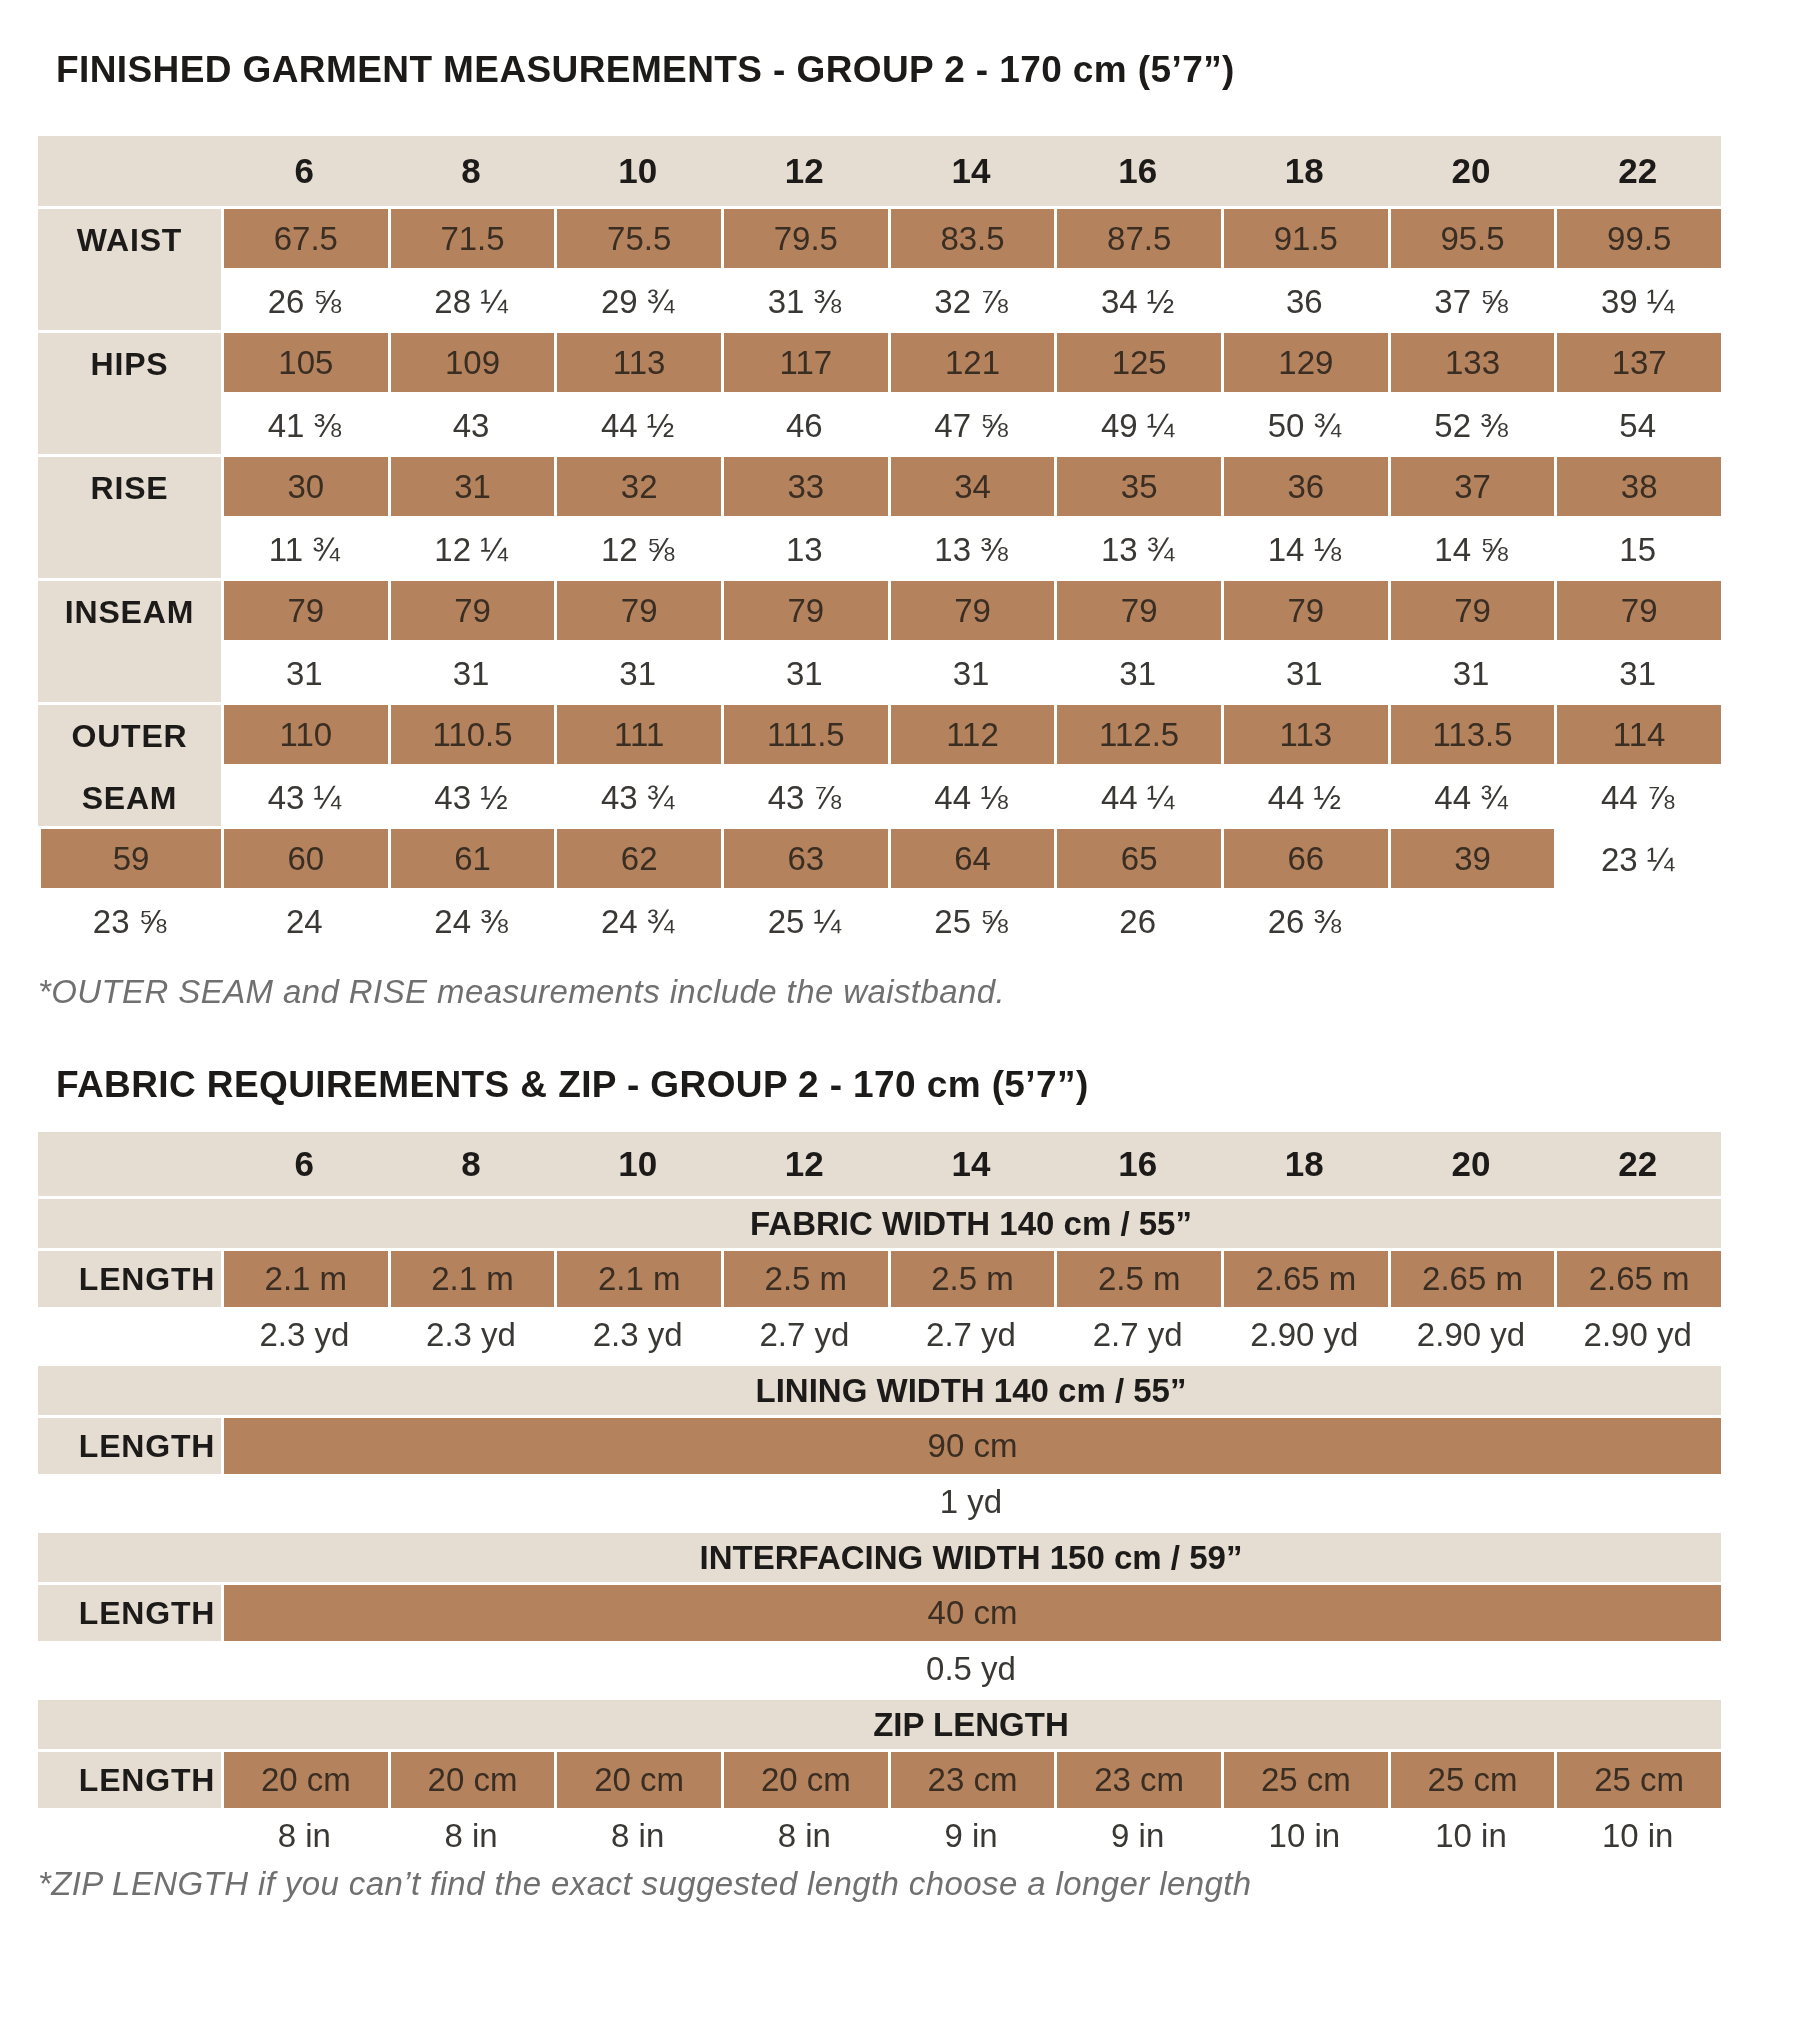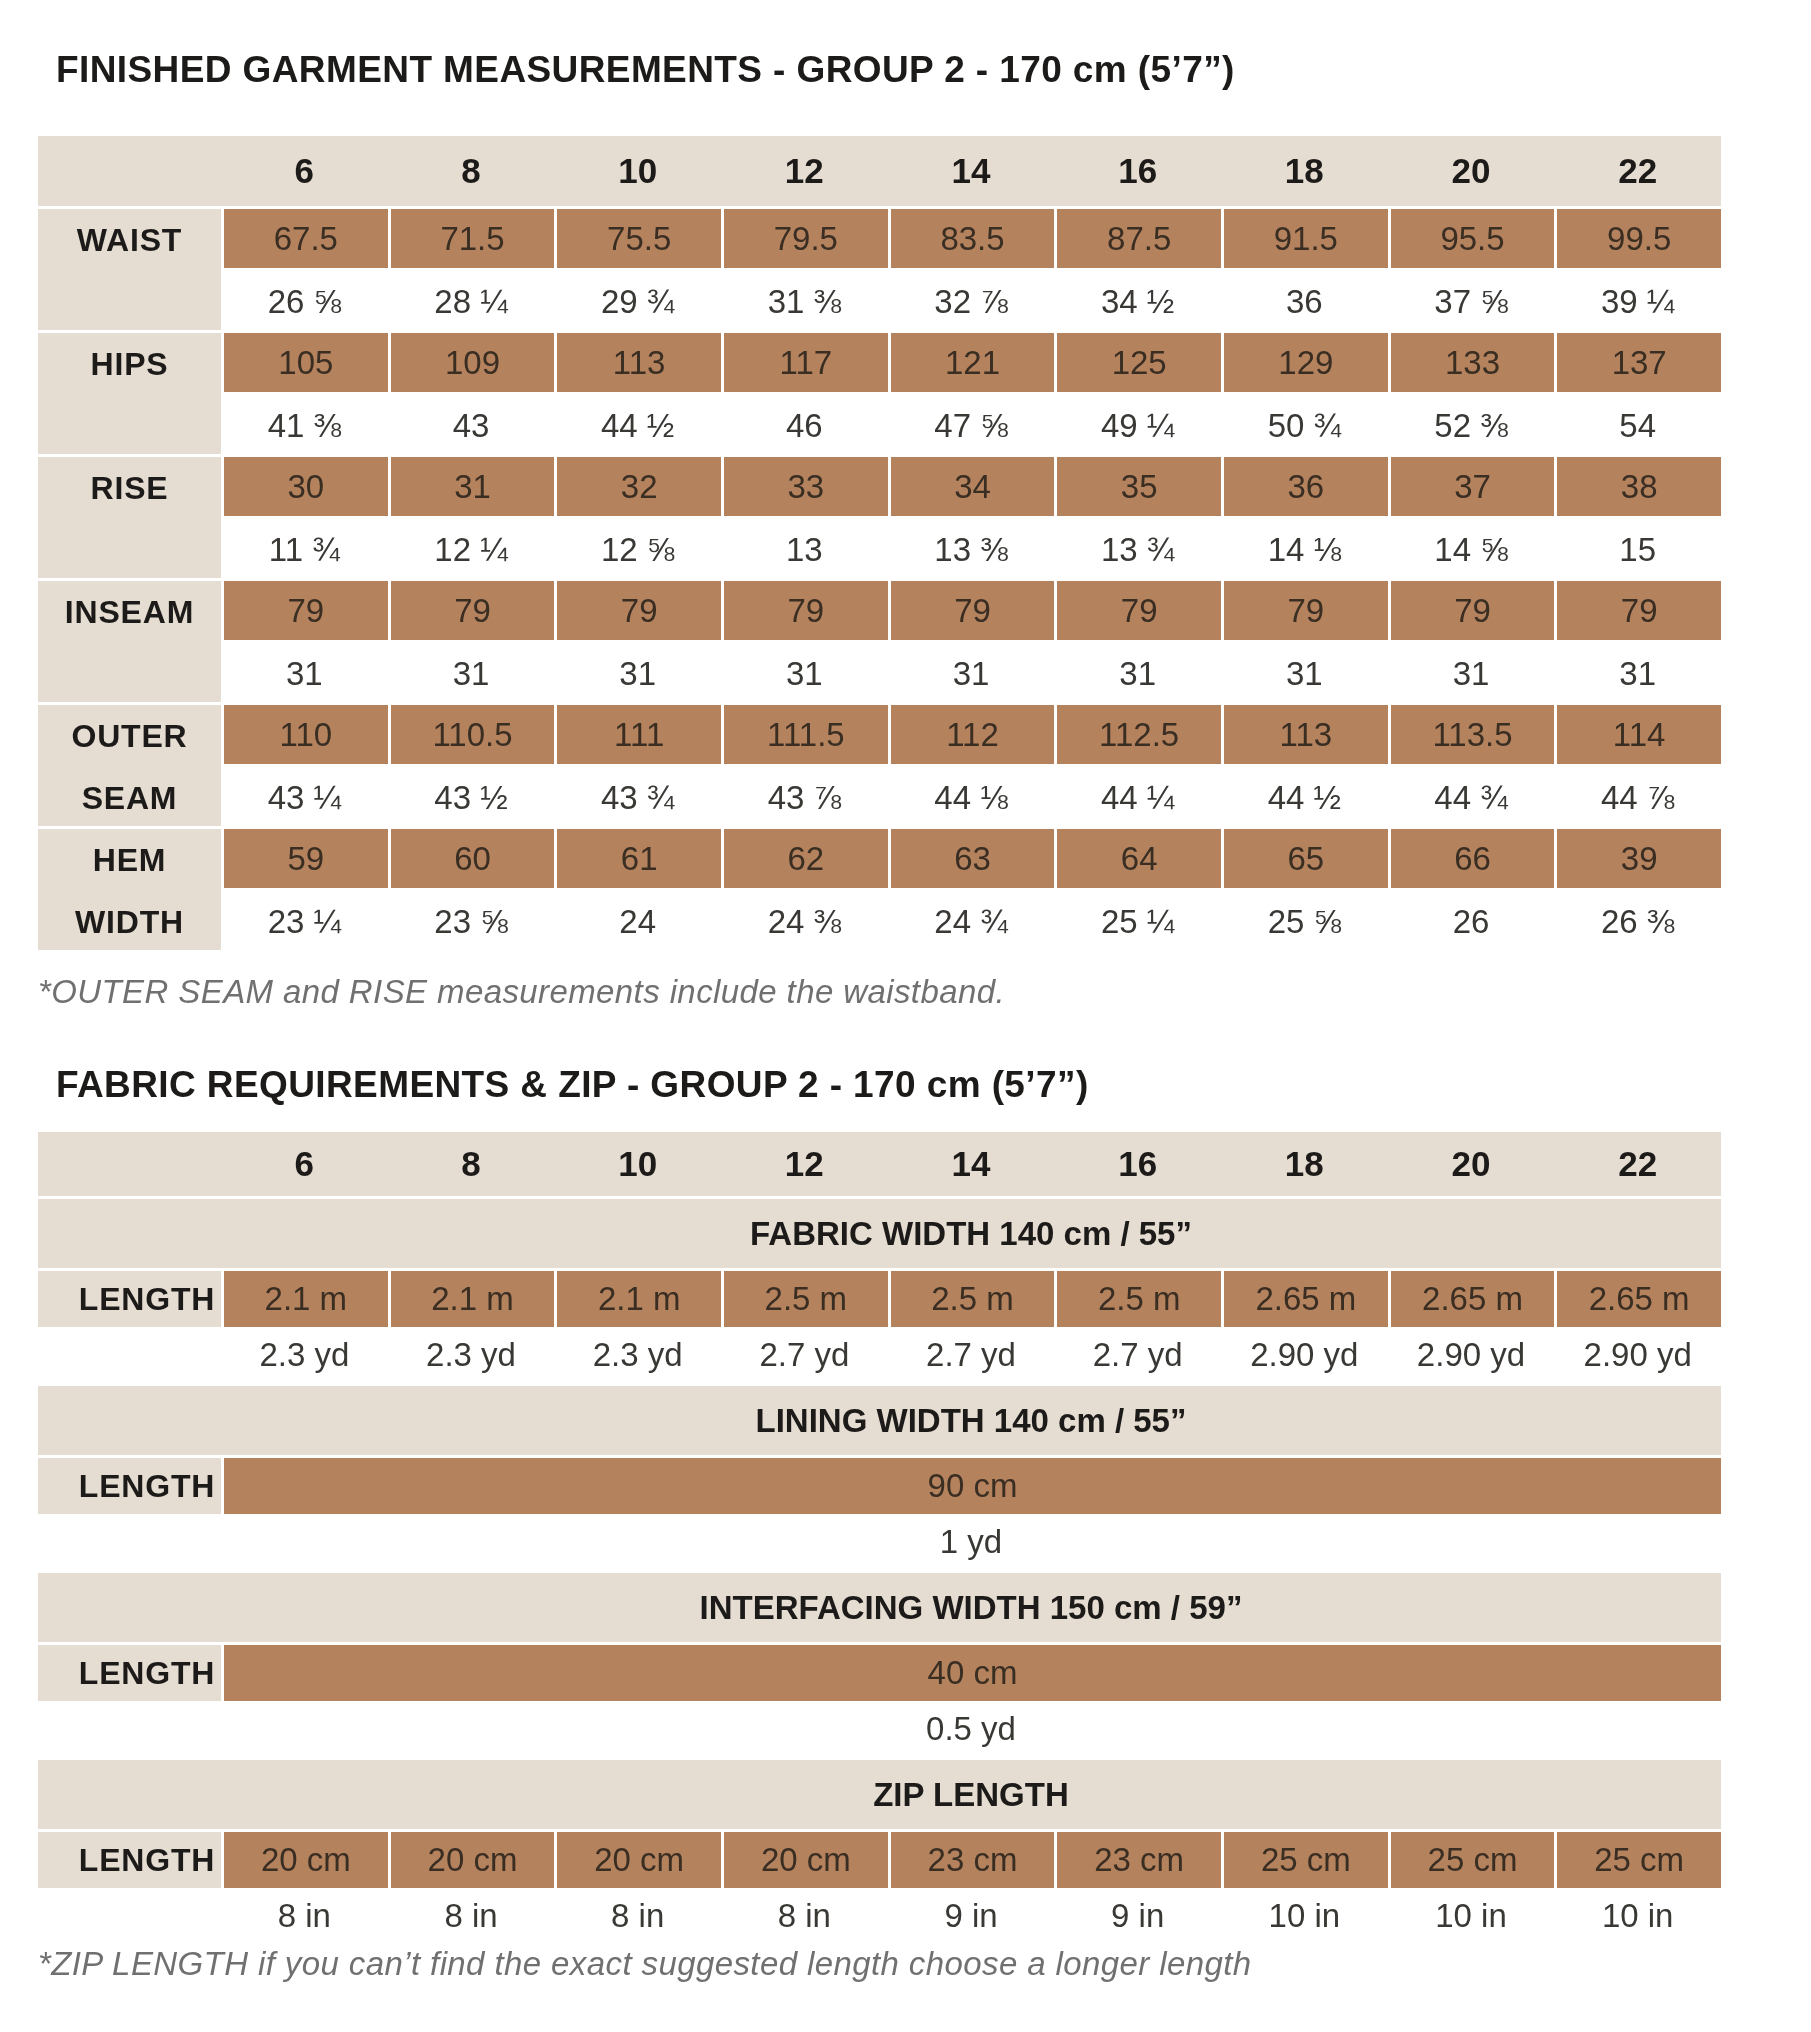--- a/index.html
+++ b/index.html
@@ -61,21 +61,21 @@
   .footnote{
     font-size:33px;line-height:40px;font-style:italic;font-weight:400;
     color:var(--footnote-text);letter-spacing:0.4px;margin:0;
   }
   #footnote1{margin-top:22px;}
   #title2{margin-top:51px;}
   #t2{margin-top:25.4px;}
 
   
   .sub-row{
-    display:grid;grid-template-columns:183px 1fr;height:72px;
+    display:grid;grid-template-columns:183px 1fr;height:52px;
     background:var(--beige);border-top:3.2px solid #fff;
   }
   .sub-text{
     display:flex;align-items:center;justify-content:center;
     font-size:33px;font-weight:700;color:var(--heading-text);
   }
   .len-row{
     display:grid;grid-template-columns:183px repeat(9,1fr);height:59px;
   }
   .len-row.merged{grid-template-columns:183px 1fr;}
@@ -211,22 +211,20 @@
           <div class="cell in-cell">43 ½</div>
           <div class="cell in-cell">43 ¾</div>
           <div class="cell in-cell">43 ⅞</div>
           <div class="cell in-cell">44 ⅛</div>
           <div class="cell in-cell">44 ¼</div>
           <div class="cell in-cell">44 ½</div>
           <div class="cell in-cell">44 ¾</div>
           <div class="cell in-cell">44 ⅞</div>
         </div>
         <div class="m-section">
-          <div class="label-cell">HEM
-WIDTH</div>
           <div class="cell cm-cell">59</div>
           <div class="cell cm-cell">60</div>
           <div class="cell cm-cell">61</div>
           <div class="cell cm-cell">62</div>
           <div class="cell cm-cell">63</div>
           <div class="cell cm-cell">64</div>
           <div class="cell cm-cell">65</div>
           <div class="cell cm-cell">66</div>
           <div class="cell cm-cell">39</div>
           <div class="cell in-cell">23 ¼</div>

